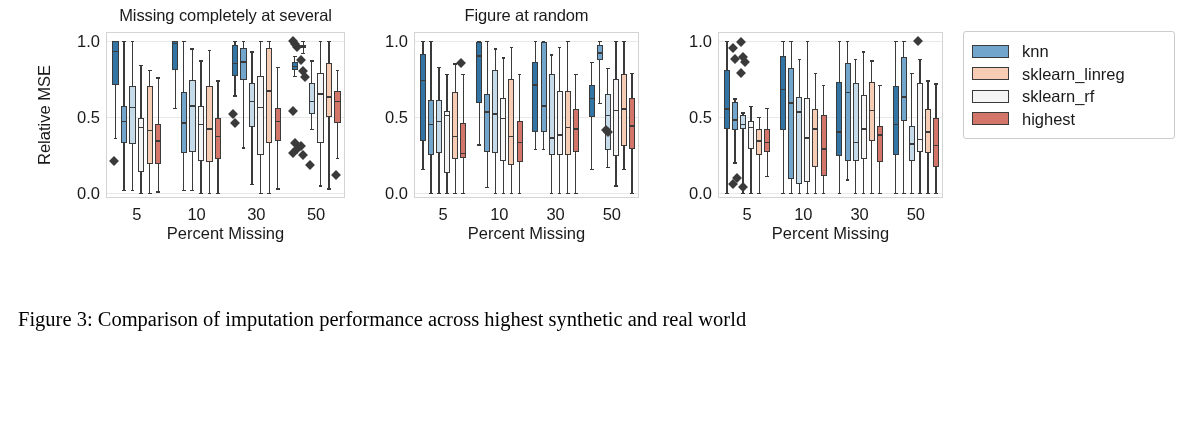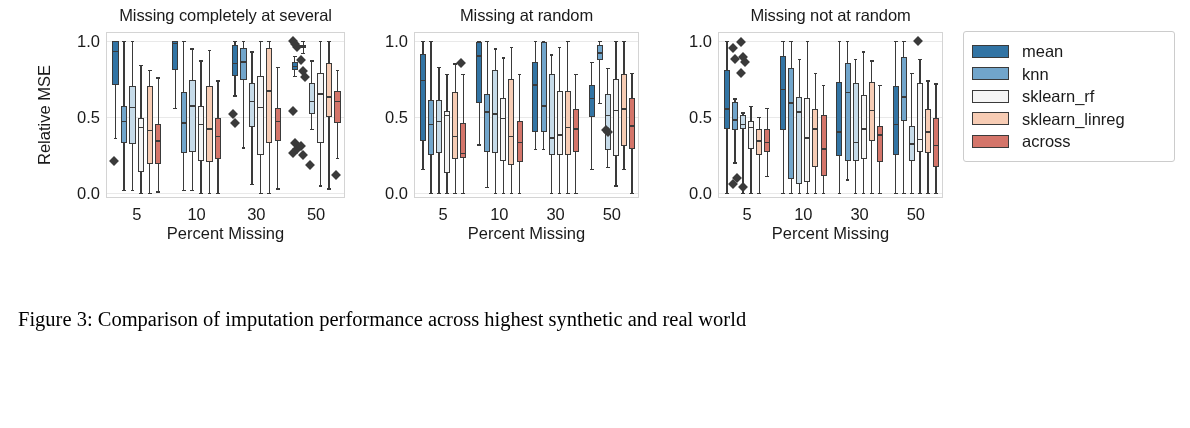--- a/index.html
+++ b/index.html
@@ -359,21 +359,21 @@
                 <div class="box-el bx-flier" style="left: 49.3842px; top: 141.633px;"></div>
               </div>
             </div>
             <div class="xtick" style="left: 209.125px;">50</div>
           </div>
         </div>
         <div class="xlabel" style="left: 78px; width: 239px;">Percent Missing</div>
         <div class="ylabel" style="left: 16px; top: 115px;">Relative MSE</div>
       </div>
       <div class="panel" style="left: 340px; width: 350px;">
-        <div class="panel-title" style="left: 74px; width: 225px;">Missing at random</div>
+        <div class="panel-title" style="left: 74px; width: 225px;">Figure at random</div>
         <div class="axes" style="left: 74px; width: 225px;">
           <div class="axes-inner">
             <div class="gridline" style="top: 159.908px;"></div>
             <div class="ytick" style="top: 159.908px;">0.0</div>
             <div class="gridline" style="top: 83.7615px;"></div>
             <div class="ytick" style="top: 83.7615px;">0.5</div>
             <div class="gridline" style="top: 7.61468px;"></div>
             <div class="ytick" style="top: 7.61468px;">1.0</div>
             <div class="boxgroup" style="left: 0px; width: 56.25px;">
               <div class="box-el" style="left: 0px; top: 0px; width: 100%; height: 100%;">
@@ -556,21 +556,20 @@
                 <div class="box-el bx-box" style="left: 45.2981px; width: 5.96625px; top: 65.4862px; height: 50.2569px; background: rgb(212, 117, 106);"></div>
                 <div class="box-el bx-median" style="left: 45.2981px; width: 5.96625px; top: 92.1991px; height: 1.5px;"></div>
               </div>
             </div>
             <div class="xtick" style="left: 196.875px;">50</div>
           </div>
         </div>
         <div class="xlabel" style="left: 74px; width: 225px;">Percent Missing</div>
       </div>
       <div class="panel" style="left: 645px; width: 318px;">
-        <div class="panel-title" style="left: 73px; width: 225px;">Missing not at random</div>
         <div class="axes" style="left: 73px; width: 225px;">
           <div class="axes-inner">
             <div class="gridline" style="top: 159.908px;"></div>
             <div class="ytick" style="top: 159.908px;">0.0</div>
             <div class="gridline" style="top: 83.7615px;"></div>
             <div class="ytick" style="top: 83.7615px;">0.5</div>
             <div class="gridline" style="top: 7.61468px;"></div>
             <div class="ytick" style="top: 7.61468px;">1.0</div>
             <div class="boxgroup" style="left: 0px; width: 56.25px;">
               <div class="box-el" style="left: 0px; top: 0px; width: 100%; height: 100%;">
@@ -763,38 +762,34 @@
             </div>
             <div class="xtick" style="left: 196.875px;">50</div>
           </div>
         </div>
         <div class="xlabel" style="left: 73px; width: 225px;">Percent Missing</div>
       </div>
     </div>
 
   <div class="legend" id="legend">
       <div class="legend-row">
-        <span class="legend-swatch" style="background: rgb(50, 116, 164);"></span>
-        <span class="legend-label">mean</span>
+        <span class="legend-swatch" style="background: rgb(113, 165, 203);"></span>
+        <span class="legend-label">knn</span>
       </div>
       <div class="legend-row">
-        <span class="legend-swatch" style="background: rgb(113, 165, 203);"></span>
-        <span class="legend-label">knn</span>
+        <span class="legend-swatch" style="background: rgb(247, 204, 180);"></span>
+        <span class="legend-label">sklearn_linreg</span>
       </div>
       <div class="legend-row">
         <span class="legend-swatch" style="background: rgb(245, 245, 245);"></span>
         <span class="legend-label">sklearn_rf</span>
       </div>
       <div class="legend-row">
-        <span class="legend-swatch" style="background: rgb(247, 204, 180);"></span>
-        <span class="legend-label">sklearn_linreg</span>
-      </div>
-      <div class="legend-row">
         <span class="legend-swatch" style="background: rgb(212, 117, 106);"></span>
-        <span class="legend-label">across</span>
+        <span class="legend-label">highest</span>
       </div>
     </div>
 
   <div class="caption" id="caption">
       <span class="caption-line">Figure 3:  Comparison of imputation performance across highest synthetic and real world</span>
     </div>
 
 </div>
 
 </body></html>

